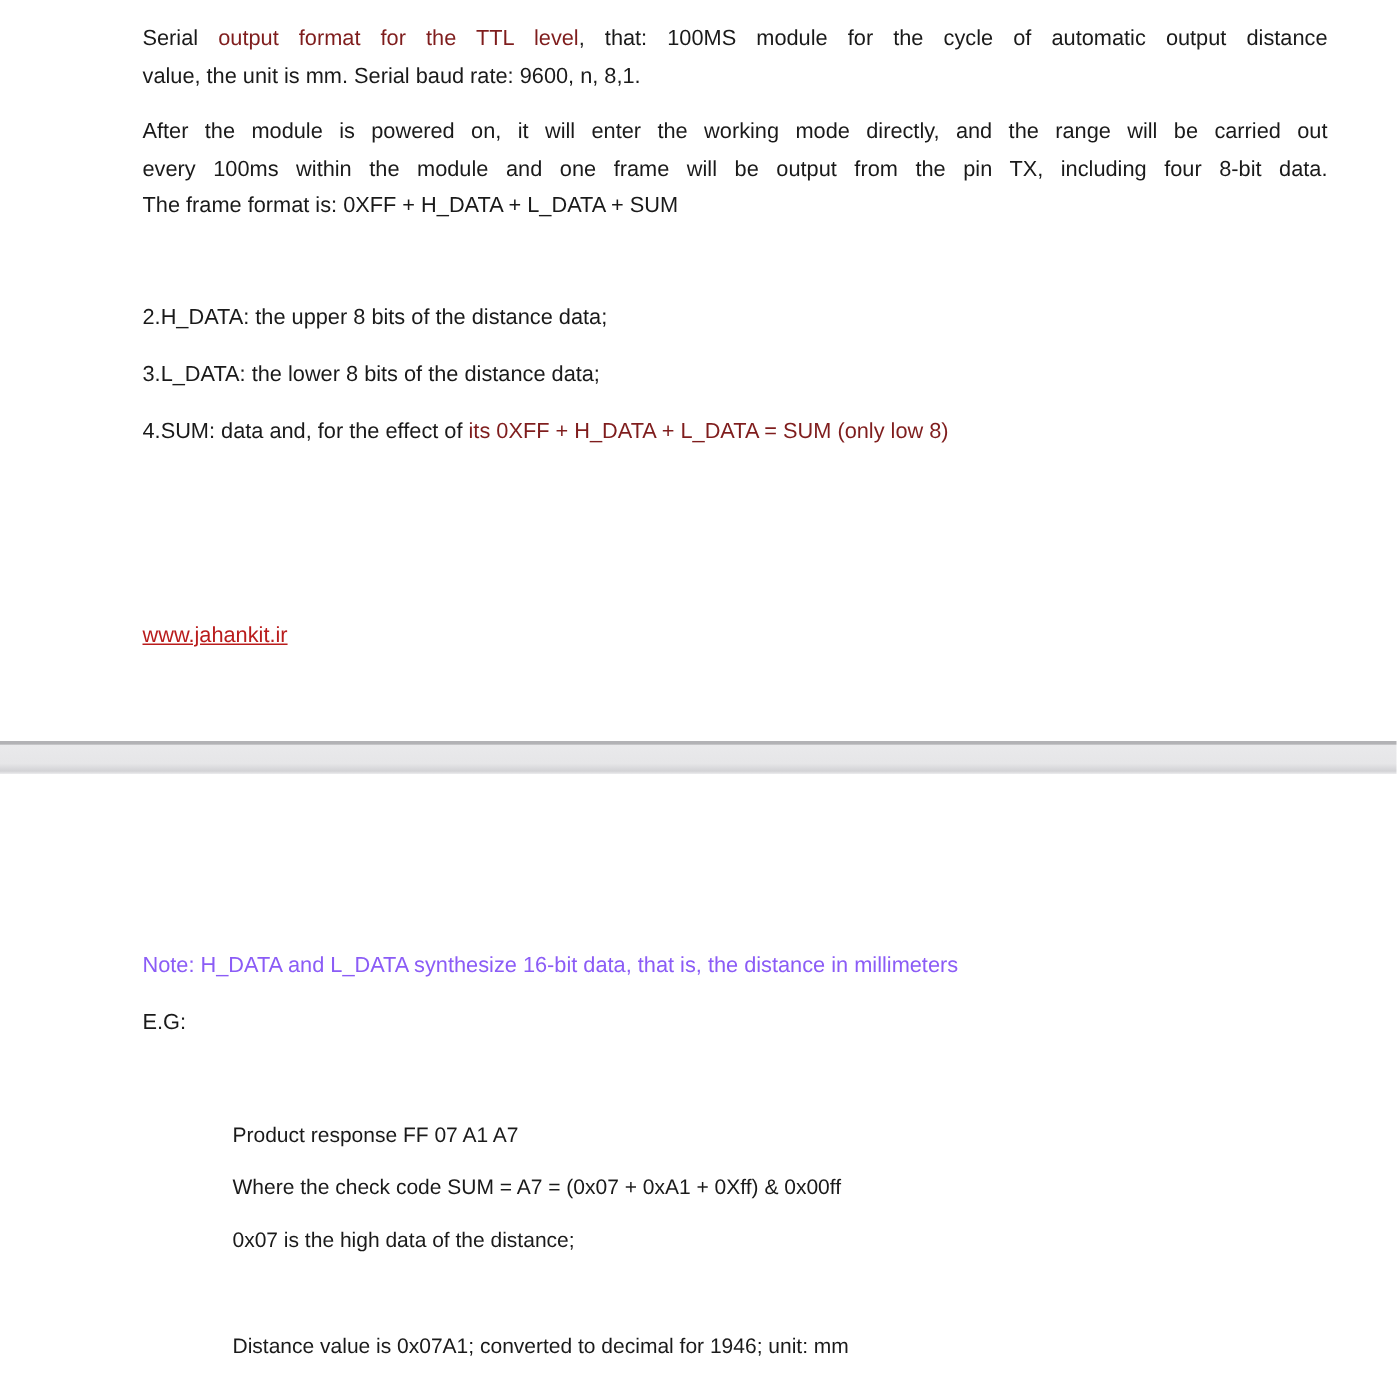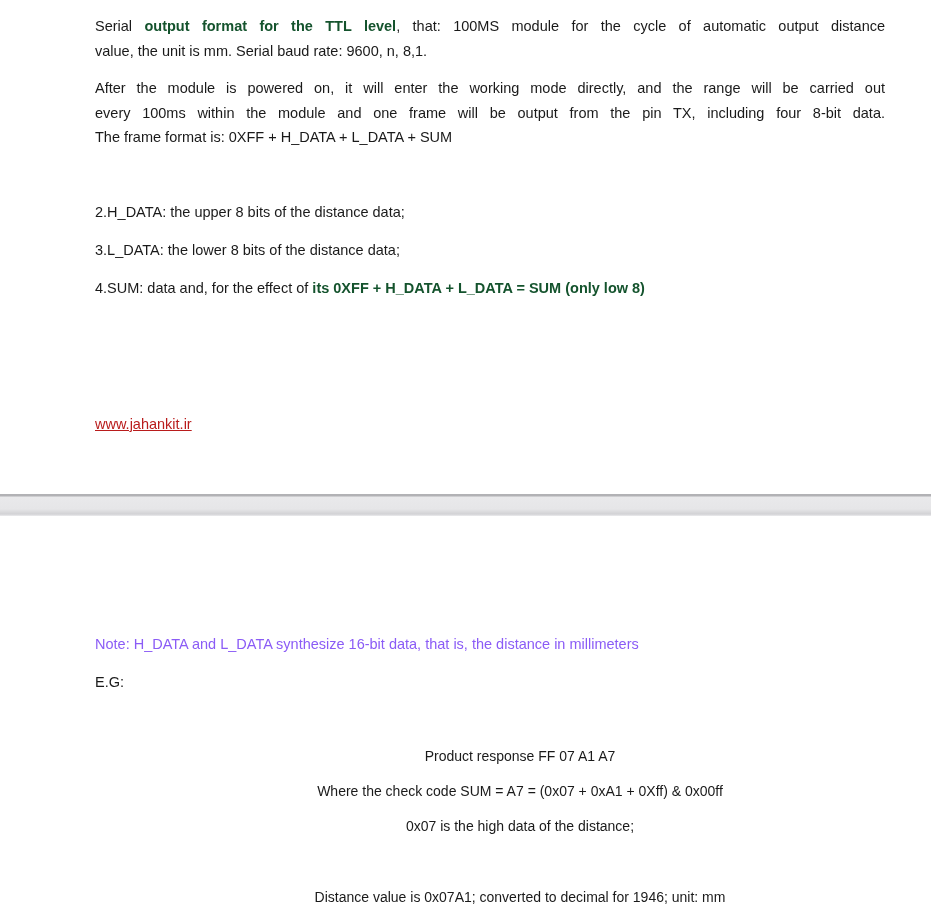--- a/index.html
+++ b/index.html
@@ -17,28 +17,28 @@
   }
   .block {
     position: absolute;
     left: 95px;
     width: 790px;
     font-size: 14.5px;
     line-height: 24.5px;
     color: #1a1a1a;
   }
   .jline { text-align: justify; text-align-last: justify; }
-  .red  { color: #14532d; font-weight: bold; }
+  .red  { color: #7f1d1d; }
   .note { color: #8b5cf6; }
   .link-p a, .link-p span.link {
     color: #b91c1c;
     text-decoration: underline;
     cursor: pointer;
   }
-  .example { left: 155px; width: 730px; font-size: 14px; line-height: 20px; text-align: center; }
+  .example { left: 155px; width: 730px; font-size: 14px; line-height: 20px; }
   .page-break {
     position: absolute;
     left: 0; top: 494px;
     width: 931px; height: 22px;
     background: linear-gradient(to bottom,
       #b2b2b5 0px, #b2b2b5 2px,
       #e9e9eb 3px, #e6e6e8 15px,
       #d2d2d5 20px, #ececee 22px);
   }
 </style>

